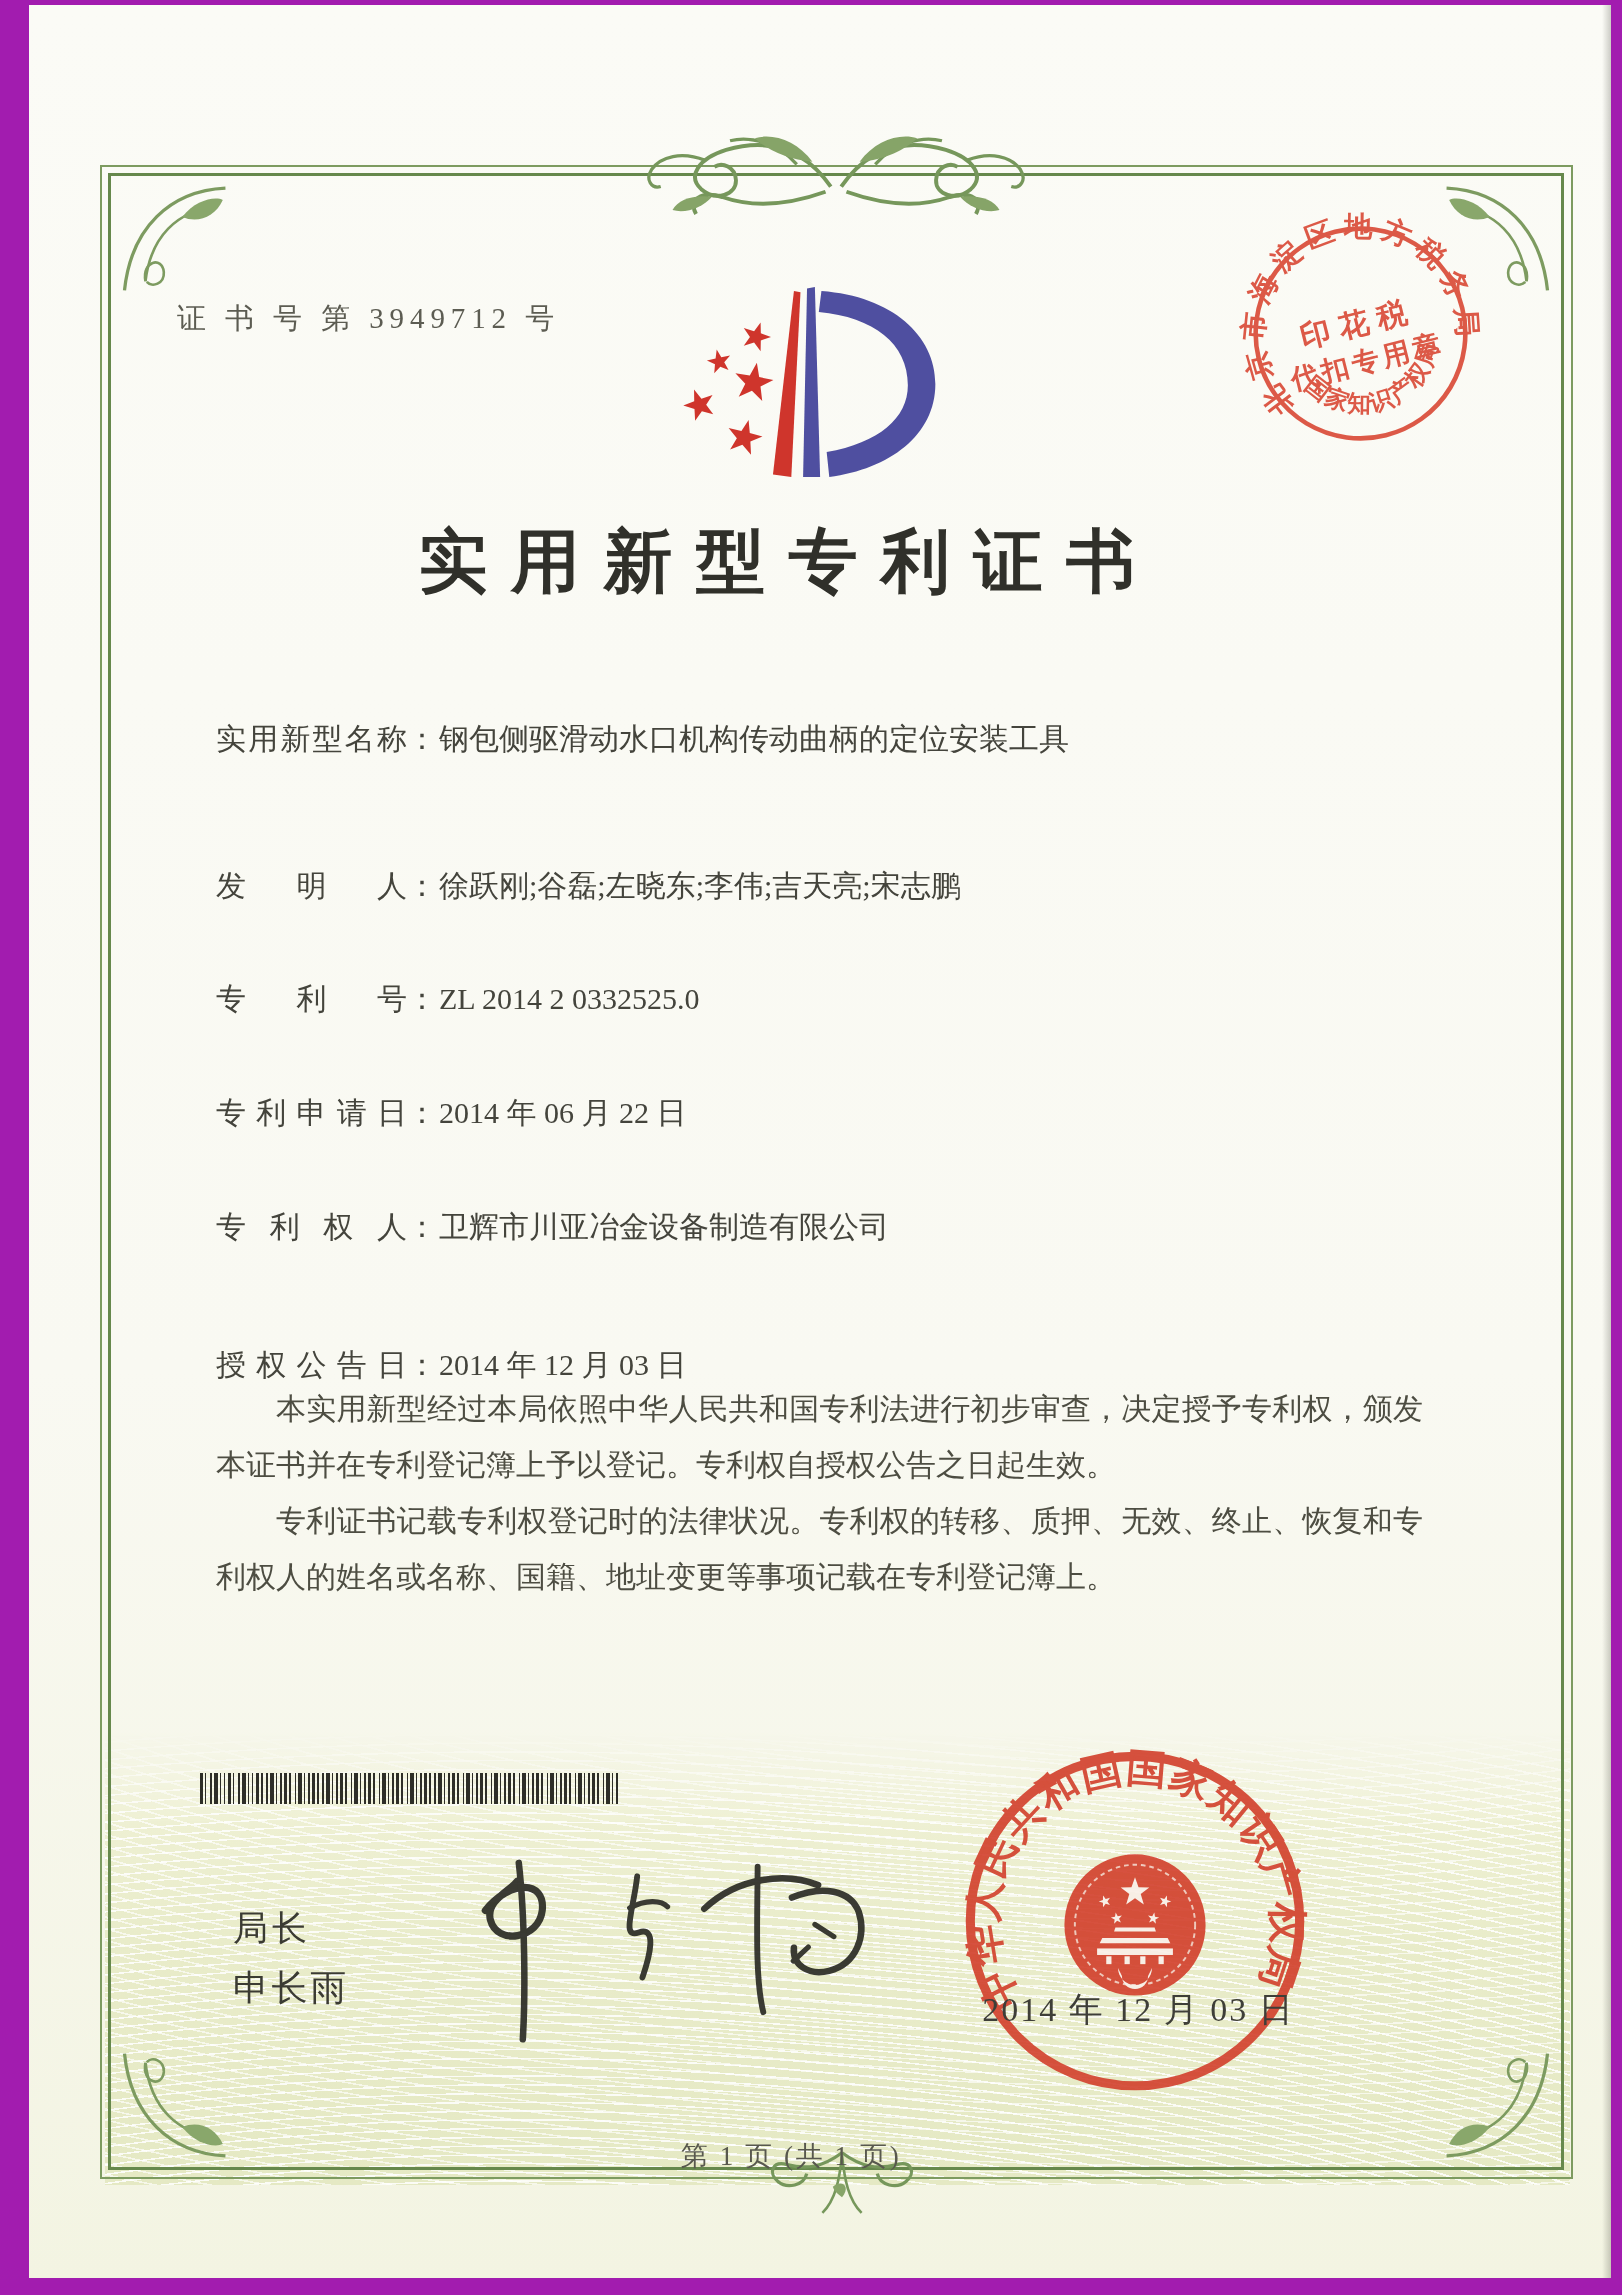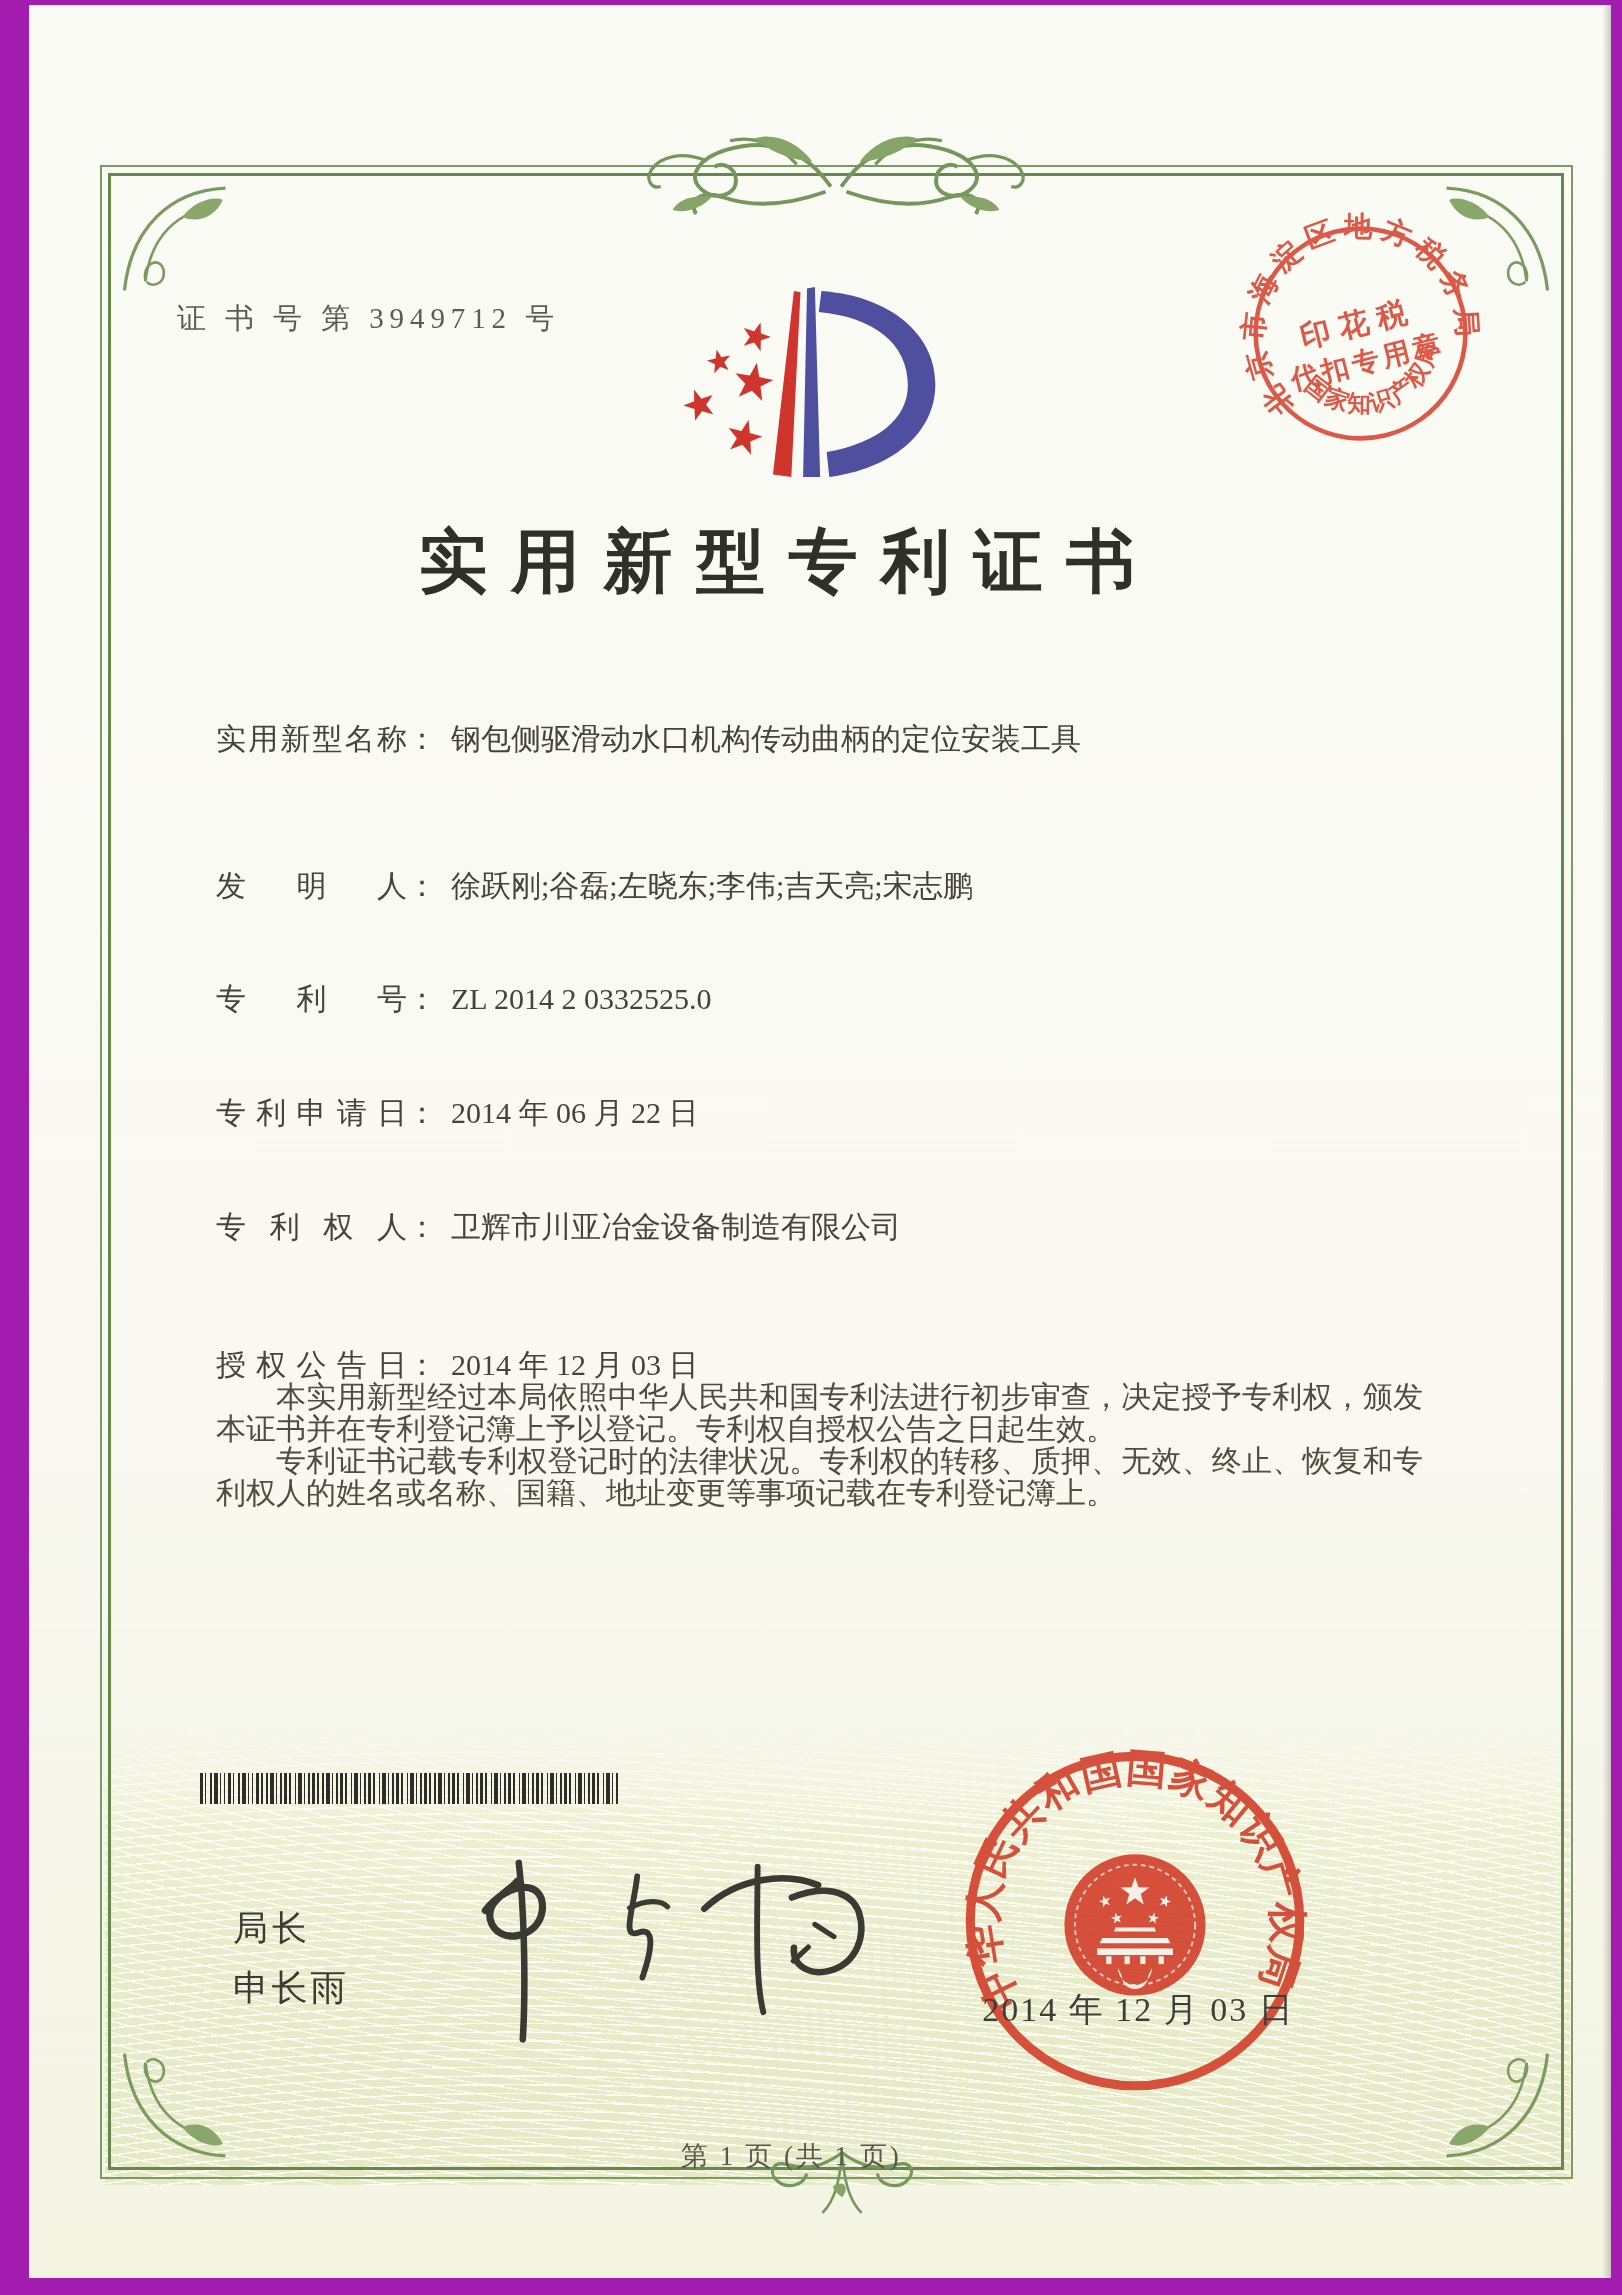--- a/index.html
+++ b/index.html
@@ -22,23 +22,23 @@
                border:2.6px solid #7d9b60;box-sizing:border-box;}
   .frame-inner{position:absolute;left:79px;top:168px;width:1456px;height:1997px;
                border:3.9px solid #66884c;box-sizing:border-box;}
   .ornament{position:absolute;}
   .cert-no{position:absolute;left:148px;top:294px;font-size:29px;letter-spacing:5.9px;color:#5c5c52;}
   .title{position:absolute;left:366px;top:511px;width:889px;margin:0;text-align:left;
          font-size:69px;font-weight:700;letter-spacing:23.5px;padding-left:23.5px;color:#30302a;}
   .frow{position:absolute;left:187px;font-size:30px;color:#44443c;white-space:nowrap;}
   .flabel{display:inline-block;width:191px;text-align:justify;text-align-last:justify;vertical-align:bottom;}
   .fcolon{display:inline-block;}
-  .fvalue{margin-left:14px;}
+  .fvalue{margin-left:2px;}
   .r1{top:714px}.r2{top:861px}.r3{top:974px}.r4{top:1088px}.r5{top:1202px}.r6{top:1340px}
-  .paras{position:absolute;left:187px;top:1376px;width:1207px;font-size:30px;line-height:32px;
+  .paras{position:absolute;left:187px;top:1376px;width:1207px;font-size:30px;line-height:56px;
          color:#4d4d42;text-align:justify;}
   .paras p{margin:0;text-indent:2em;}
   .barcode{position:absolute;left:171px;top:1768px;width:420px;height:31px;
     background:repeating-linear-gradient(90deg,
       #2e2e28 0 3.3px, rgba(0,0,0,0) 3.3px 5.2px,
       #2e2e28 5.2px 6.5px, rgba(0,0,0,0) 6.5px 10.5px,
       #2e2e28 10.5px 12.4px, rgba(0,0,0,0) 12.4px 13.7px,
       #2e2e28 13.7px 17.7px, rgba(0,0,0,0) 17.7px 19.6px,
       #2e2e28 19.6px 21px, rgba(0,0,0,0) 21px 24px,
       #2e2e28 24px 25.5px, rgba(0,0,0,0) 25.5px 28px);}

